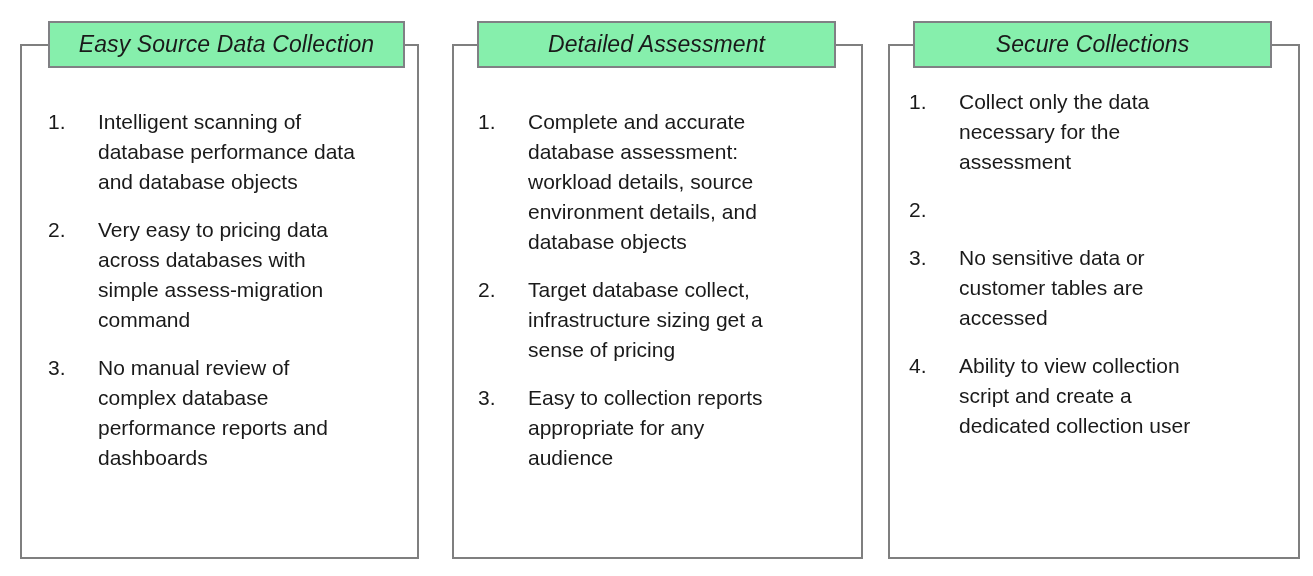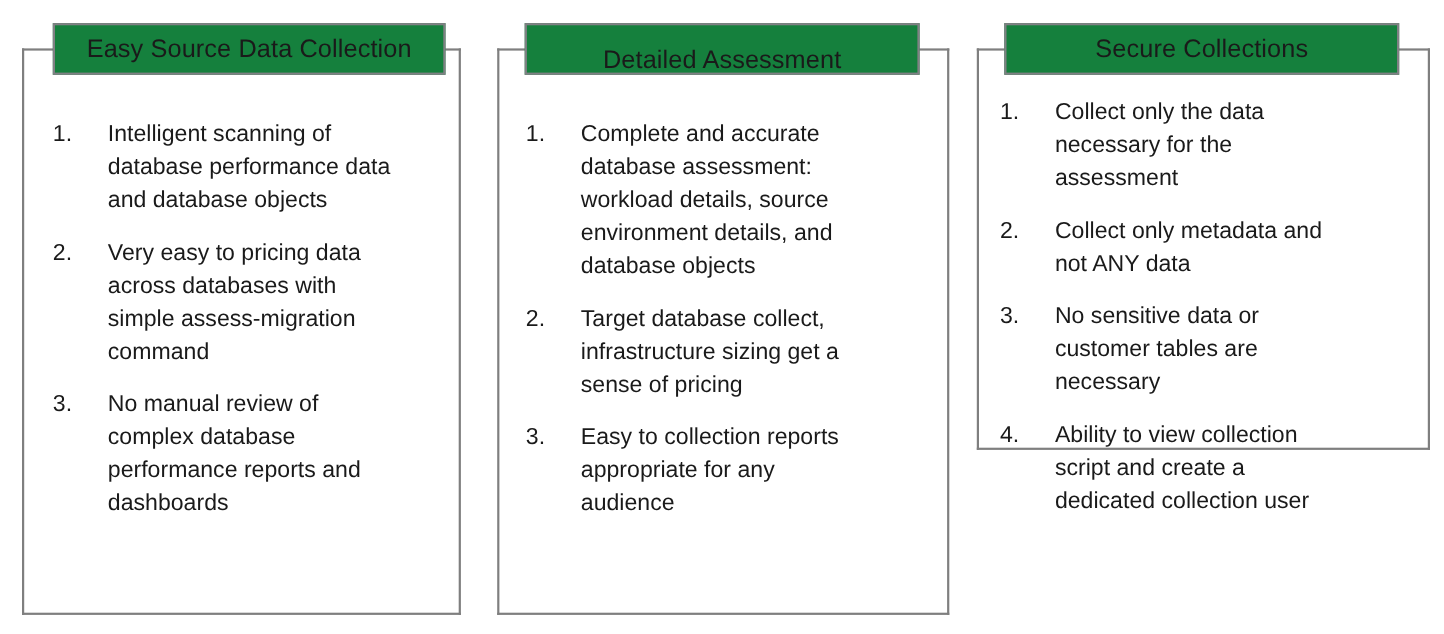--- a/index.html
+++ b/index.html
@@ -51,26 +51,27 @@
   }
   .panel-top-stub.left  { left: 0; }
   .panel-top-stub.right { right: 0; }
 
   
   .panel-title {
     position: absolute;
     top: 0;
     box-sizing: border-box;
     height: 47px;
-    background: #15803d;
+    background: #86efac;
     border: 2px solid #808084;
     display: flex;
     align-items: center;
     justify-content: center;
     z-index: 3;
+    font-style: italic;
   }
   .panel-title span {
     font-size: 23px;
     font-weight: 400;
     letter-spacing: 0.1px;
     color: #1a1a1a;
     line-height: 1;
     white-space: nowrap;
   }
 
@@ -137,21 +138,21 @@
 dashboards</div>
       </div>
     </div>
   </div>
 
   <div class="panel" style="left:452px; top:21px; width:411px; height:538px;">
     <div class="panel-body"></div>
     <div class="panel-top-stub left" style="width:27px;"></div>
     <div class="panel-top-stub right" style="width:28px;"></div>
 
-    <div class="panel-title" style="left:25px; width:359px;align-items:flex-end;">
+    <div class="panel-title" style="left:25px; width:359px;">
       <span>Detailed Assessment</span>
     </div>
 
     <div class="panel-list" style="top:86px; padding-left:26px; padding-right:14px;">
       <div class="list-item" style="margin-bottom:18px;">
         <div class="list-num">1.</div>
         <div class="list-text">Complete and accurate
 database assessment:
 workload details, source
 environment details, and
@@ -165,46 +166,44 @@
       </div>
       <div class="list-item">
         <div class="list-num">3.</div>
         <div class="list-text">Easy to collection reports
 appropriate for any
 audience</div>
       </div>
     </div>
   </div>
 
-  <div class="panel" style="left:888px; top:21px; width:412px; height:388px;">
+  <div class="panel" style="left:888px; top:21px; width:412px; height:538px;">
     <div class="panel-body"></div>
     <div class="panel-top-stub left" style="width:27px;"></div>
     <div class="panel-top-stub right" style="width:29px;"></div>
 
     <div class="panel-title" style="left:25px; width:359px;">
       <span>Secure Collections</span>
     </div>
 
     <div class="panel-list" style="top:66px; padding-left:21px; padding-right:10px;">
       <div class="list-item" style="margin-bottom:18px;">
         <div class="list-num">1.</div>
         <div class="list-text">Collect only the data
 necessary for the
 assessment</div>
       </div>
       <div class="list-item" style="margin-bottom:18px;">
         <div class="list-num">2.</div>
-        <div class="list-text">Collect only metadata and
-not ANY data</div>
       </div>
       <div class="list-item" style="margin-bottom:18px;">
         <div class="list-num">3.</div>
         <div class="list-text">No sensitive data or
 customer tables are
-necessary</div>
+accessed</div>
       </div>
       <div class="list-item">
         <div class="list-num">4.</div>
         <div class="list-text">Ability to view collection
 script and create a
 dedicated collection user</div>
       </div>
     </div>
   </div>
 

